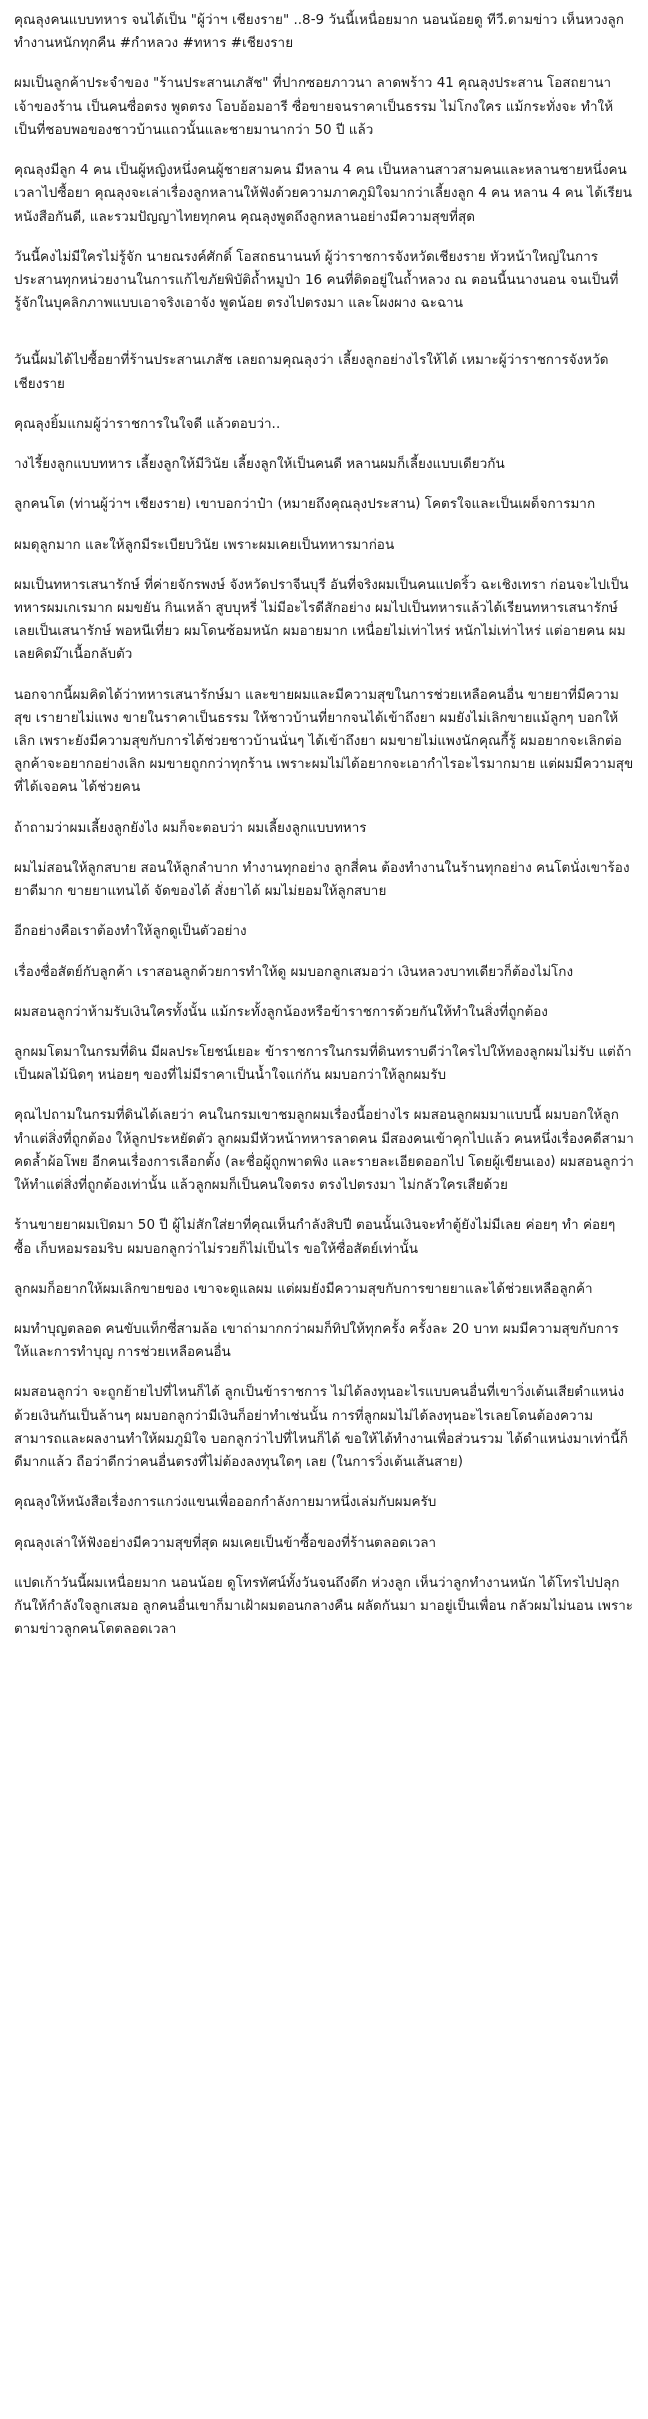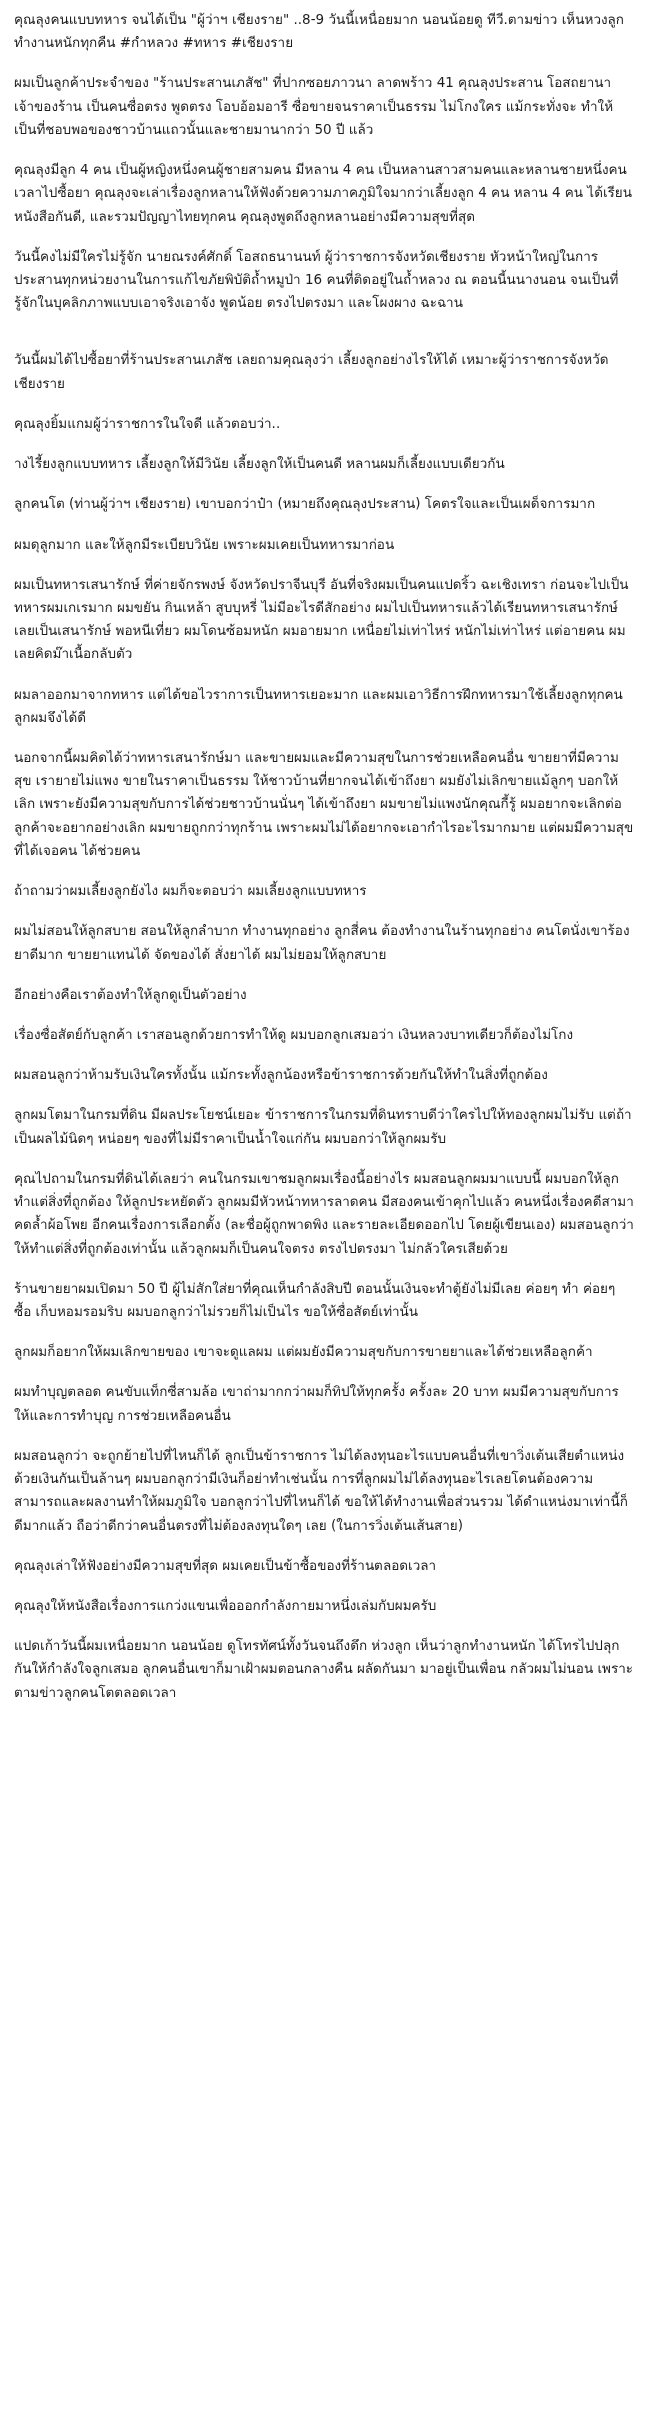--- a/index.html
+++ b/index.html
@@ -42,30 +42,29 @@
   <p class="para">ผมเป็นลูกค้าประจำของ "ร้านประสานเภสัช" ที่ปากซอยภาวนา ลาดพร้าว 41 คุณลุงประสาน โอสถยานา เจ้าของร้าน เป็นคนซื่อตรง พูดตรง โอบอ้อมอารี ซื่อขายจนราคาเป็นธรรม ไม่โกงใคร แม้กระทั่งจะ ทำให้เป็นที่ชอบพอของชาวบ้านแถวนั้นและชายมานากว่า 50 ปี แล้ว</p>
   <p class="para">คุณลุงมีลูก 4 คน เป็นผู้หญิงหนึ่งคนผู้ชายสามคน มีหลาน 4 คน เป็นหลานสาวสามคนและหลานชายหนึ่งคน เวลาไปซื้อยา คุณลุงจะเล่าเรื่องลูกหลานให้ฟังด้วยความภาคภูมิใจมากว่าเลี้ยงลูก 4 คน หลาน 4 คน ได้เรียนหนังสือกันดี, และรวมปัญญาไทยทุกคน คุณลุงพูดถึงลูกหลานอย่างมีความสุขที่สุด</p>
   <p class="para">วันนี้คงไม่มีใครไม่รู้จัก นายณรงค์ศักดิ์ โอสถธนานนท์ ผู้ว่าราชการจังหวัดเชียงราย หัวหน้าใหญ่ในการประสานทุกหน่วยงานในการแก้ไขภัยพิบัติถ้ำหมูป่า 16 คนที่ติดอยู่ในถ้ำหลวง ณ ตอนนี้นนางนอน จนเป็นที่รู้จักในบุคลิกภาพแบบเอาจริงเอาจัง พูดน้อย ตรงไปตรงมา และโผงผาง ฉะฉาน</p>
   <div class="spacer"></div>
   <p class="para">วันนี้ผมได้ไปซื้อยาที่ร้านประสานเภสัช เลยถามคุณลุงว่า เลี้ยงลูกอย่างไรให้ได้ เหมาะผู้ว่าราชการจังหวัดเชียงราย</p>
   <p class="para">คุณลุงยิ้มแกมผู้ว่าราชการในใจดี แล้วตอบว่า..</p>
   <p class="para">างไรี้ยงลูกแบบทหาร เลี้ยงลูกให้มีวินัย เลี้ยงลูกให้เป็นคนดี หลานผมก็เลี้ยงแบบเดียวกัน</p>
   <p class="para">ลูกคนโต (ท่านผู้ว่าฯ เชียงราย) เขาบอกว่าป๋า (หมายถึงคุณลุงประสาน) โคตรใจและเป็นเผด็จการมาก</p>
   <p class="para">ผมดุลูกมาก และให้ลูกมีระเบียบวินัย เพราะผมเคยเป็นทหารมาก่อน</p>
   <p class="para">ผมเป็นทหารเสนารักษ์ ที่ค่ายจักรพงษ์ จังหวัดปราจีนบุรี อันที่จริงผมเป็นคนแปดริ้ว ฉะเชิงเทรา ก่อนจะไปเป็นทหารผมเกเรมาก ผมขยัน กินเหล้า สูบบุหรี่ ไม่มีอะไรดีสักอย่าง ผมไปเป็นทหารแล้วได้เรียนทหารเสนารักษ์ เลยเป็นเสนารักษ์ พอหนีเที่ยว ผมโดนซ้อมหนัก ผมอายมาก เหนื่อยไม่เท่าไหร่ หนักไม่เท่าไหร่ แต่อายคน ผมเลยคิดม๊าเนื้อกลับตัว</p>
-  <p class="para">ผมลาออกมาจากทหาร แต่ได้ขอไวราการเป็นทหารเยอะมาก และผมเอาวิธีการฝึกทหารมาใช้เลี้ยงลูกทุกคน ลูกผมจึงได้ดี</p>
   <p class="para">นอกจากนี้ผมคิดได้ว่าทหารเสนารักษ์มา และขายผมและมีความสุขในการช่วยเหลือคนอื่น ขายยาที่มีความสุข เรายายไม่แพง ขายในราคาเป็นธรรม ให้ชาวบ้านที่ยากจนได้เข้าถึงยา ผมยังไม่เลิกขายแม้ลูกๆ บอกให้เลิก เพราะยังมีความสุขกับการได้ช่วยชาวบ้านนั่นๆ ได้เข้าถึงยา ผมขายไม่แพงนักคุณกี้รู้ ผมอยากจะเลิกต่อลูกค้าจะอยากอย่างเลิก ผมขายถูกกว่าทุกร้าน เพราะผมไม่ได้อยากจะเอากำไรอะไรมากมาย แต่ผมมีความสุขที่ได้เจอคน ได้ช่วยคน</p>
   <p class="para">ถ้าถามว่าผมเลี้ยงลูกยังไง ผมก็จะตอบว่า ผมเลี้ยงลูกแบบทหาร</p>
   <p class="para">ผมไม่สอนให้ลูกสบาย สอนให้ลูกลำบาก ทำงานทุกอย่าง ลูกสี่คน ต้องทำงานในร้านทุกอย่าง คนโตนั่งเขาร้องยาดีมาก ขายยาแทนได้ จัดของได้ สั่งยาได้ ผมไม่ยอมให้ลูกสบาย</p>
   <p class="para">อีกอย่างคือเราต้องทำให้ลูกดูเป็นตัวอย่าง</p>
   <p class="para">เรื่องซื่อสัตย์กับลูกค้า เราสอนลูกด้วยการทำให้ดู ผมบอกลูกเสมอว่า เงินหลวงบาทเดียวก็ต้องไม่โกง</p>
   <p class="para">ผมสอนลูกว่าห้ามรับเงินใครทั้งนั้น แม้กระทั้งลูกน้องหรือข้าราชการด้วยกันให้ทำในสิ่งที่ถูกต้อง</p>
   <p class="para">ลูกผมโตมาในกรมที่ดิน มีผลประโยชน์เยอะ ข้าราชการในกรมที่ดินทราบดีว่าใครไปให้ทองลูกผมไม่รับ แต่ถ้าเป็นผลไม้นิดๆ หน่อยๆ ของที่ไม่มีราคาเป็นน้ำใจแก่กัน ผมบอกว่าให้ลูกผมรับ</p>
   <p class="para">คุณไปถามในกรมที่ดินได้เลยว่า คนในกรมเขาชมลูกผมเรื่องนี้อย่างไร ผมสอนลูกผมมาแบบนี้ ผมบอกให้ลูกทำแต่สิ่งที่ถูกต้อง ให้ลูกประหยัดตัว ลูกผมมีหัวหน้าทหารลาดคน มีสองคนเข้าคุกไปแล้ว คนหนึ่งเรื่องคดีสามาคดล้ำผ้อโพย อีกคนเรื่องการเลือกตั้ง (ละชื่อผู้ถูกพาดพิง และรายละเอียดออกไป โดยผู้เขียนเอง) ผมสอนลูกว่าให้ทำแต่สิ่งที่ถูกต้องเท่านั้น แล้วลูกผมก็เป็นคนใจตรง ตรงไปตรงมา ไม่กลัวใครเสียด้วย</p>
   <p class="para">ร้านขายยาผมเปิดมา 50 ปี ผู้ไม่สักใส่ยาที่คุณเห็นกำลังสิบปี ตอนนั้นเงินจะทำตู้ยังไม่มีเลย ค่อยๆ ทำ ค่อยๆ ซื้อ เก็บหอมรอมริบ ผมบอกลูกว่าไม่รวยก็ไม่เป็นไร ขอให้ซื่อสัตย์เท่านั้น</p>
   <p class="para">ลูกผมก็อยากให้ผมเลิกขายของ เขาจะดูแลผม แต่ผมยังมีความสุขกับการขายยาและได้ช่วยเหลือลูกค้า</p>
   <p class="para">ผมทำบุญตลอด คนขับแท็กซี่สามล้อ เขาถ่ามากกว่าผมก็ทิปให้ทุกครั้ง ครั้งละ 20 บาท ผมมีความสุขกับการให้และการทำบุญ การช่วยเหลือคนอื่น</p>
   <p class="para">ผมสอนลูกว่า จะถูกย้ายไปที่ไหนก็ได้ ลูกเป็นข้าราชการ ไม่ได้ลงทุนอะไรแบบคนอื่นที่เขาวิ่งเต้นเสียตำแหน่งด้วยเงินกันเป็นล้านๆ ผมบอกลูกว่ามีเงินก็อย่าทำเช่นนั้น การที่ลูกผมไม่ได้ลงทุนอะไรเลยโดนต้องความสามารถและผลงานทำให้ผมภูมิใจ บอกลูกว่าไปที่ไหนก็ได้ ขอให้ได้ทำงานเพื่อส่วนรวม ได้ดำแหน่งมาเท่านี้ก็ดีมากแล้ว ถือว่าดีกว่าคนอื่นตรงที่ไม่ต้องลงทุนใดๆ เลย (ในการวิ่งเต้นเส้นสาย)</p>
+  <p class="para">คุณลุงให้หนังสือเรื่องการแกว่งแขนเพื่อออกกำลังกายมาหนึ่งเล่มกับผมครับ</p>
   <p class="para">คุณลุงเล่าให้ฟังอย่างมีความสุขที่สุด ผมเคยเป็นข้าซื้อของที่ร้านตลอดเวลา</p>
-  <p class="para">คุณลุงให้หนังสือเรื่องการแกว่งแขนเพื่อออกกำลังกายมาหนึ่งเล่มกับผมครับ</p>
   <p class="para">แปดเก้าวันนี้ผมเหนื่อยมาก นอนน้อย ดูโทรทัศน์ทั้งวันจนถึงดึก ห่วงลูก เห็นว่าลูกทำงานหนัก ได้โทรไปปลุกกันให้กำลังใจลูกเสมอ ลูกคนอื่นเขาก็มาเฝ้าผมตอนกลางคืน ผลัดกันมา มาอยู่เป็นเพื่อน กลัวผมไม่นอน เพราะตามข่าวลูกคนโตตลอดเวลา</p>
   <p class="para tight"></p>
 </div>
 
 </body></html>

